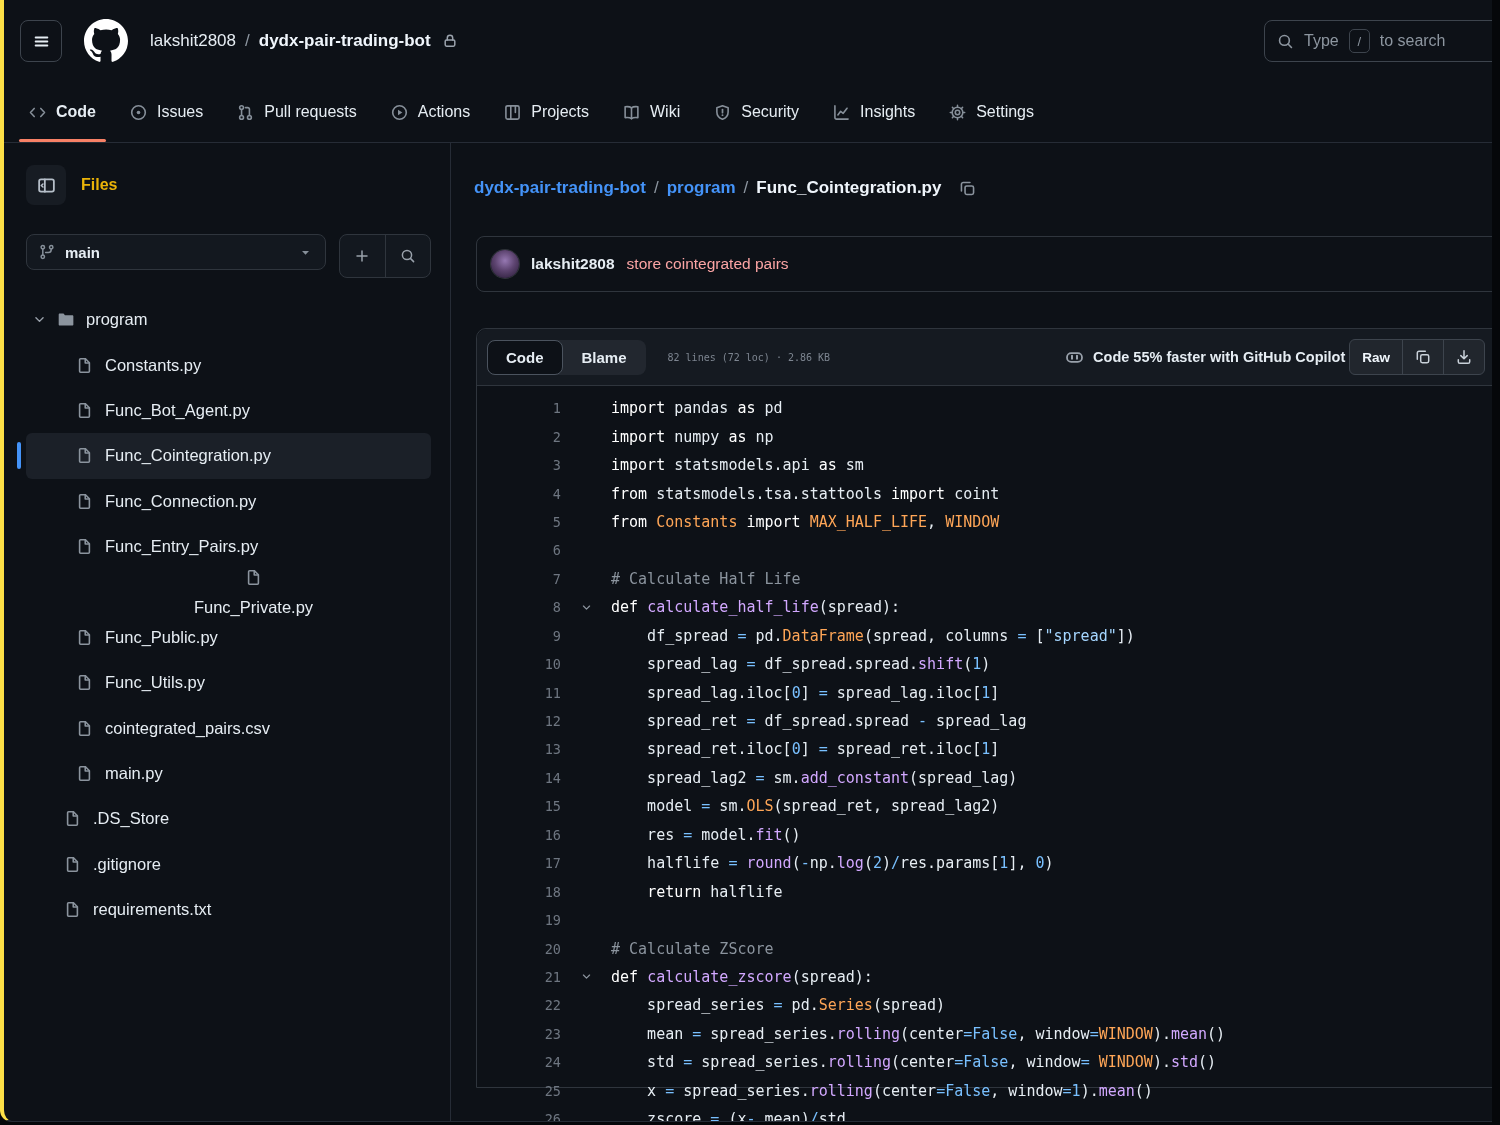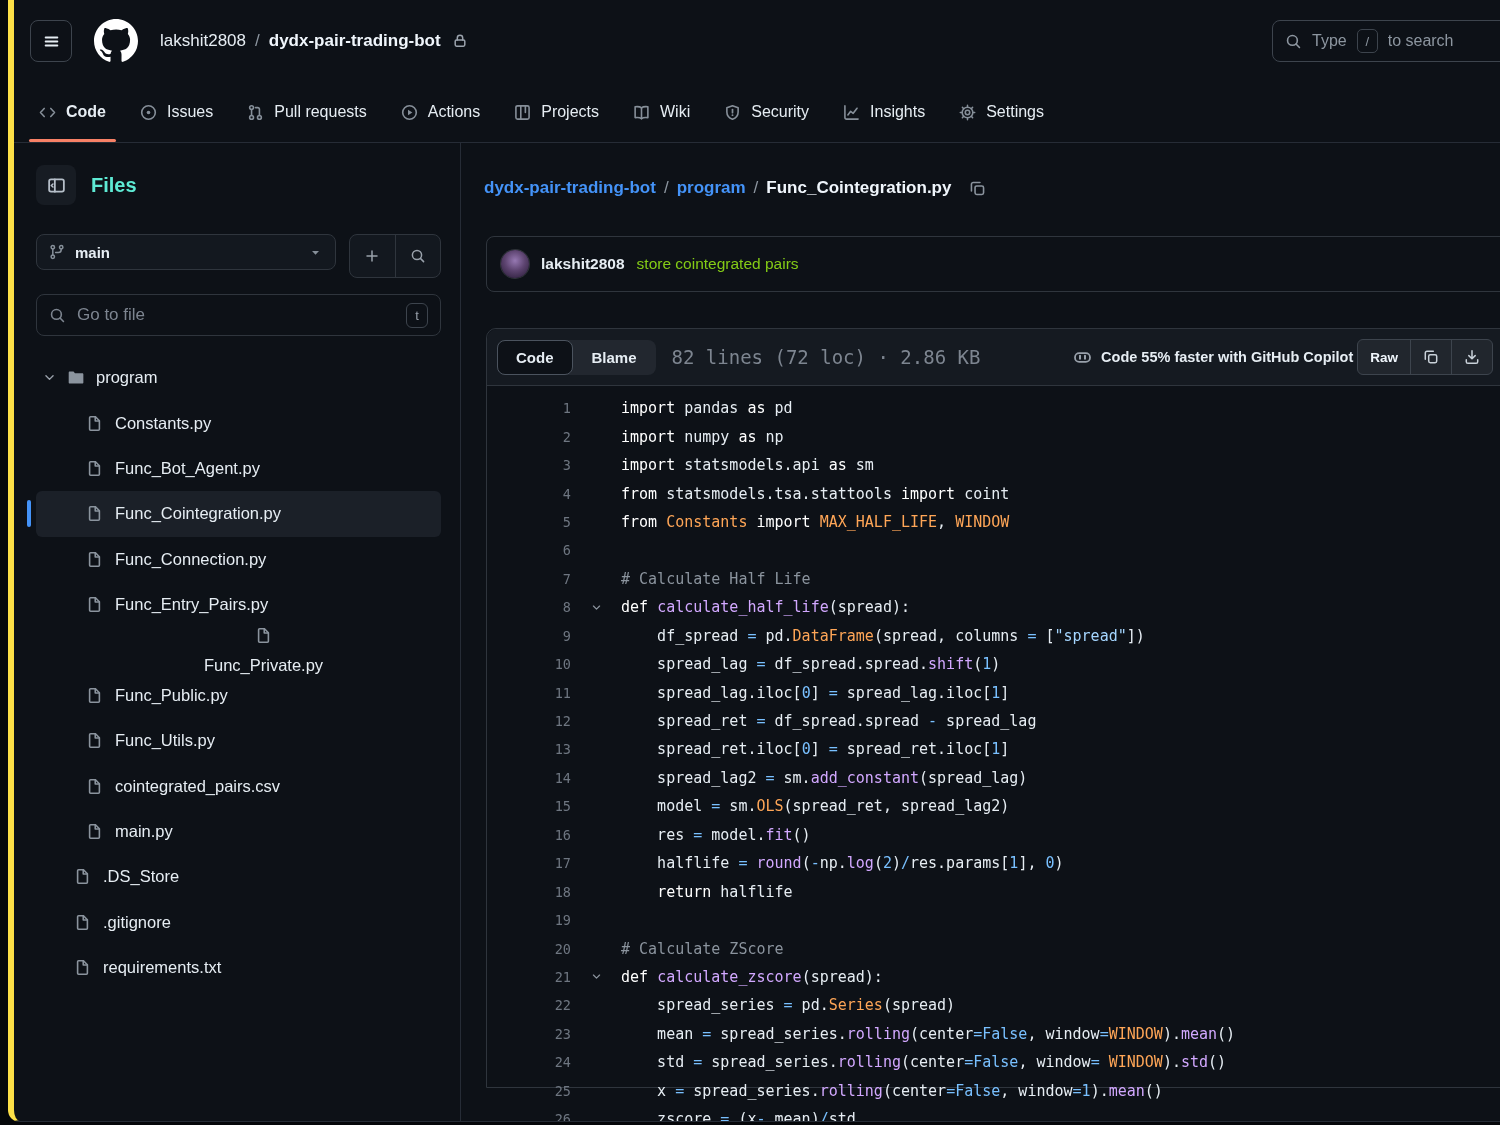--- a/index.html
+++ b/index.html
@@ -1,19 +1,19 @@
 <!DOCTYPE html>
 <html><head>
 <meta charset="utf-8">
 <style>
   *{box-sizing:border-box;margin:0;padding:0}
   html,body{width:1500px;height:1125px;overflow:hidden}
   body{background:#05070a;font-family:"Liberation Sans",sans-serif;color:#e6edf3;-webkit-font-smoothing:antialiased}
-  .window{position:absolute;left:8px;top:0;width:1492px;height:1122px;background:#0d1117;
-    border-left:6px solid #fde047;border-bottom:1px solid #262c36;border-bottom-left-radius:12px;overflow:hidden}
+  .window{position:absolute;left:0;top:0;width:1492px;height:1122px;background:#0d1117;
+    border-left:4px solid #fde047;border-bottom:1px solid #262c36;border-bottom-left-radius:12px;overflow:hidden}
   svg{display:block;flex:none}
 
   
   .app-header{height:82px;display:flex;align-items:center;padding:0 16px;position:relative}
   .hamburger{width:42px;height:42px;border:1px solid #3d444d;border-radius:8px;background:transparent;
     display:flex;align-items:center;justify-content:center;color:#e6edf3;cursor:pointer}
   .logo{color:#fff;margin-left:22px;display:flex;align-items:center;cursor:pointer}
   .crumb{display:flex;align-items:center;gap:9px;margin-left:22px;font-size:17px}
   .crumb .owner{color:#e6edf3;font-weight:400;cursor:pointer}
   .crumb .sep{color:#8d96a0;font-weight:400}
@@ -34,21 +34,21 @@
 
   
   .layout{display:flex;height:calc(100% - 143px)}
   .sidebar{width:447px;flex:none;border-right:1px solid #262c36;padding:22px 19px 0 22px;position:relative}
   .content{flex:1;min-width:0;padding:0 0 0 23px}
 
   
   .files-header{display:flex;align-items:center;margin-bottom:29px}
   .panel-btn{width:40px;height:40px;border:none;border-radius:8px;background:#171c23;color:#b6bfc9;
     display:flex;align-items:center;justify-content:center;cursor:pointer}
-  .files-title{font-size:20px;font-weight:700;margin-left:15px;color:#5eead4}
+  .files-title{font-size:16px;font-weight:700;margin-left:15px;color:#eab308}
   .branch-row{display:flex;gap:13px}
   .branch-select{flex:1;height:36px;border:1px solid #2f353d;border-radius:8px;background:#13181f;cursor:pointer;
     display:flex;align-items:center;gap:10px;padding:0 12px;color:#e6edf3;font-size:15px;font-weight:600}
   .branch-select .b-ic{color:#868f99}
   .branch-select .caret{margin-left:auto;color:#868f99}
   .mini-group{width:92px;height:44px;border:1px solid #2f353d;border-radius:8px;background:#13181f;display:flex;overflow:hidden}
   .mini-group .cell{flex:1;display:flex;align-items:center;justify-content:center;color:#99a1ab;cursor:pointer;background:transparent;border:none}
   .mini-group .cell + .cell{border-left:1px solid #2f353d}
   .goto{margin-top:16px;height:42px;border:1px solid #2f353d;border-radius:8px;display:flex;align-items:center;
     gap:11px;padding:0 12px;color:#7d8590;font-size:17px;cursor:text;background:#0d1117}
@@ -67,29 +67,29 @@
   .file-crumb a{color:#4493f8;font-weight:600;text-decoration:none;cursor:pointer}
   .file-crumb .sep{color:#8d96a0}
   .file-crumb .cur{color:#f0f6fc;font-weight:700}
   .crumb-copy{background:none;border:none;color:#8b949e;margin-left:10px;cursor:pointer;display:flex}
   .commit-bar{margin:38px -12px 0 2px;height:56px;border:1px solid #2f353d;border-radius:8px;
     display:flex;align-items:center;padding:0 14px}
   .avatar{width:28px;height:28px;border-radius:50%;flex:none;cursor:pointer;
     background:radial-gradient(circle at 50% 38%,#9678b2 0%,#5d4470 45%,#241832 100%);
     box-shadow:0 0 0 1px rgba(240,246,252,.15)}
   .commit-author{font-size:15.5px;font-weight:700;margin-left:12px;cursor:pointer}
-  .commit-msg{font-size:15.5px;color:#84cc16;margin-left:12px;cursor:pointer}
+  .commit-msg{font-size:15.5px;color:#fca5a5;margin-left:12px;cursor:pointer}
 
   .code-panel{margin:36px -12px 0 2px;border:1px solid #2f353d;border-radius:10px 10px 0 0;height:760px}
   .panel-head{height:57px;background:#151a21;border-bottom:1px solid #2f353d;border-radius:10px 10px 0 0;
     display:flex;align-items:center;padding:0 10px}
   .seg{display:flex;background:#22272f;border-radius:8px}
   .seg-btn{border:none;background:transparent;color:#e6edf3;font-size:15px;font-weight:600;padding:9px 19px;cursor:pointer;border-radius:8px;font-family:inherit}
   .seg-btn.on{background:#0d1117;border:1px solid #4b535e;padding:8px 18px}
-  .meta{margin-left:16px;font-family:"DejaVu Sans Mono",monospace;font-size:19px;color:#7d8590}
+  .meta{margin-left:22px;font-family:"DejaVu Sans Mono",monospace;font-size:10px;color:#7d8590}
   .head-right{margin-left:auto;display:flex;align-items:center;gap:4px}
   .copilot{display:flex;align-items:center;gap:9px;font-size:14.5px;font-weight:700;color:#e6edf3;cursor:pointer}
   .copilot .cp-ic{color:#99a1ab}
   .raw-group{display:flex;align-items:stretch;border:1px solid #3d444d;border-radius:6px;overflow:hidden;background:#21262d;margin-right:8px}
   .raw-group .rg{border:none;background:transparent;color:#c9d1d9;display:flex;align-items:center;justify-content:center;
     padding:0 12px;height:34px;cursor:pointer;font-family:inherit}
   .raw-group .rg + .rg{border-left:1px solid #3d444d}
   .raw-label{font-size:13.5px;font-weight:600;color:#f0f6fc}
 
   .code-body{padding-top:8px;font-family:"DejaVu Sans Mono",monospace;font-size:15px}
@@ -267,30 +267,20 @@
             </button>
           <button class="cell">
               <span class="mg-search">
                 <svg viewBox="0 0 16 16" width="16" height="16" fill="none" stroke="currentColor" stroke-width="1.5" stroke-linecap="round" stroke-linejoin="round">
                   <circle cx="7" cy="7" r="4.6"></circle>
                   <path d="m10.4 10.4 3.2 3.2"></path>
                 </svg>
               </span>
             </button>
         </div>
-      </div>
-      <div class="goto">
-        <span class="gt-ic">
-            <svg viewBox="0 0 16 16" width="17" height="17" fill="none" stroke="currentColor" stroke-width="1.5" stroke-linecap="round" stroke-linejoin="round">
-              <circle cx="7" cy="7" r="4.6"></circle>
-              <path d="m10.4 10.4 3.2 3.2"></path>
-            </svg>
-          </span>
-        <span>Go to file</span>
-        <span class="key">t</span>
       </div>
       <div class="tree" id="file-tree">
           <div class="tree-row" style="padding-left: 6px;">
             <span class="chev">
               <svg viewBox="0 0 16 16" width="15" height="15" fill="none" stroke="currentColor" stroke-width="1.5" stroke-linecap="round" stroke-linejoin="round">
                 <path d="m4.2 6.2 3.8 3.8 3.8-3.8"></path>
               </svg>
             </span>
             <span class="f-ic">
               <svg viewBox="0 0 16 16" width="17" height="17" fill="none" stroke="currentColor" stroke-width="1.5" stroke-linecap="round" stroke-linejoin="round">

